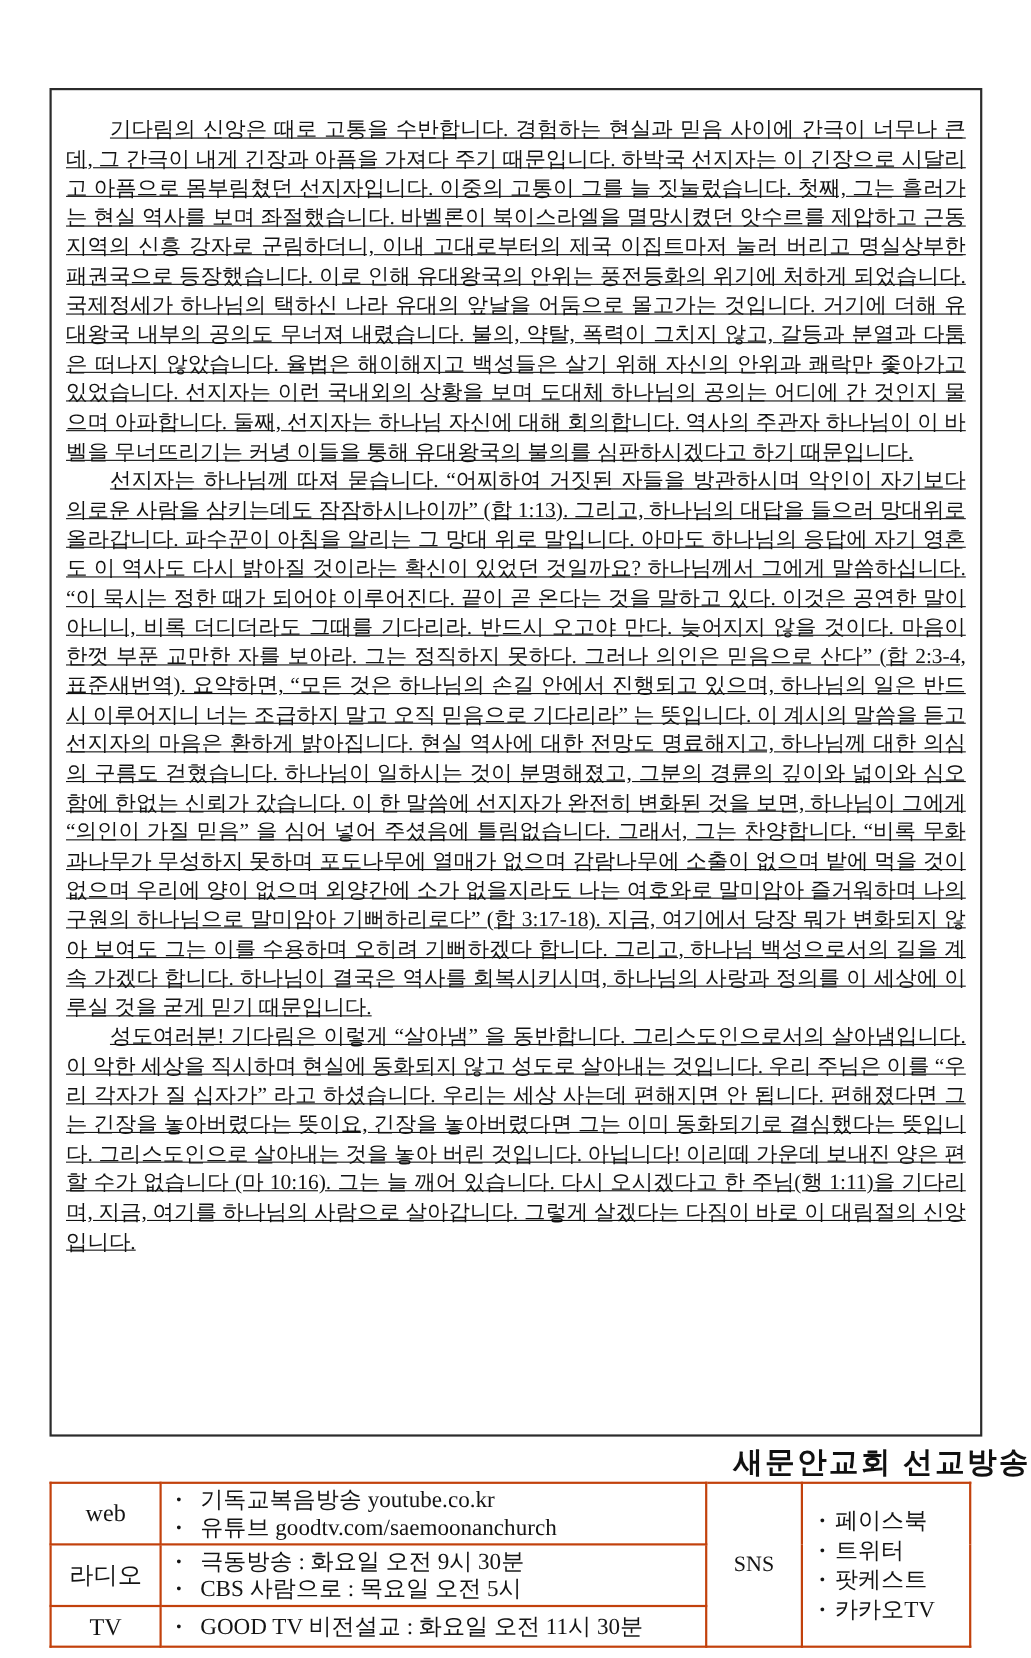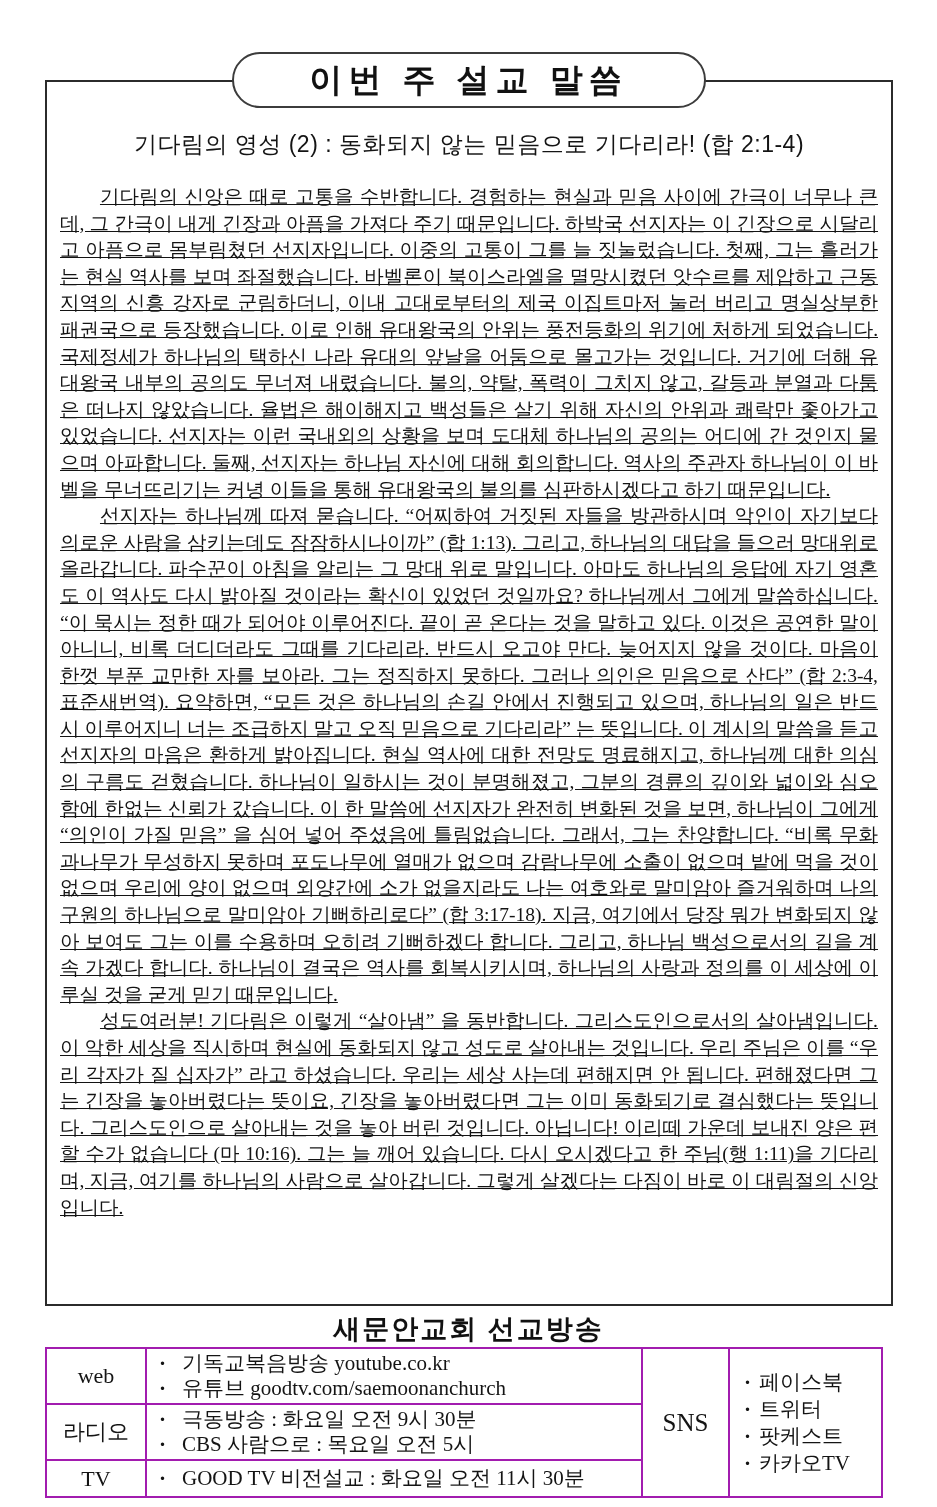--- a/index.html
+++ b/index.html
@@ -73,47 +73,47 @@
     margin: 0;
     text-indent: 2.05em;
   }
 
   
   .broadcast-title {
     position: absolute;
     left: 0;
     top: 1311px;
     width: 100%;
-    text-align: center;
+    text-align: right;
     font-family: "Liberation Sans", "DejaVu Sans", sans-serif;
     font-weight: bold;
     font-size: 27px;
     letter-spacing: 2px;
     color: #111;
   }
 
   table.broadcast {
     position: absolute;
     left: 45px;
     top: 1347px;
     width: 836px;
     border-collapse: collapse;
     table-layout: fixed;
     font-size: 21px;
     color: #141414;
   }
   table.broadcast td {
-    border: 2px solid #a21caf;
+    border: 2px solid #c2410c;
     padding: 2px 0;
     vertical-align: middle;
     box-sizing: border-box;
   }
   td.col-label { width: 100px; text-align: center; font-size: 22px; }
   td.col-content { width: 496px; }
-  td.col-sns { width: 87px; text-align: center; font-size: 25px; }
+  td.col-sns { width: 87px; text-align: center; font-size: 20px; }
   td.col-social { width: 153px; }
   tr.row-tall { height: 50px; }
   tr.row-short { height: 37px; }
 
   .bc-line {
     display: flex;
     align-items: baseline;
     line-height: 25px;
     white-space: nowrap;
     overflow: hidden;
@@ -125,26 +125,22 @@
     font-weight: bold;
   }
   .social-list .bc-line::before { margin: 0 8px 0 14px; }
   .social-list .bc-line { line-height: 27px; }
 </style>
 </head>
 <body>
 
 <div class="page">
 
-  <div class="title-pill">
-    <span class="title-text">이번 주 설교 말씀</span>
-  </div>
 
   <div class="main-box">
-    <div class="subtitle">기다림의 영성 (2) : 동화되지 않는 믿음으로 기다리라! (합 2:1-4)</div>
     <div class="article">
       <p>기다림의 신앙은 때로 고통을 수반합니다. 경험하는 현실과 믿음 사이에 간극이 너무나 큰데, 그 간극이 내게 긴장과 아픔을 가져다 주기 때문입니다. 하박국 선지자는 이 긴장으로 시달리고 아픔으로 몸부림쳤던 선지자입니다. 이중의 고통이 그를 늘 짓눌렀습니다. 첫째, 그는 흘러가는 현실 역사를 보며 좌절했습니다. 바벨론이 북이스라엘을 멸망시켰던 앗수르를 제압하고 근동지역의 신흥 강자로 군림하더니, 이내 고대로부터의 제국 이집트마저 눌러 버리고 명실상부한 패권국으로 등장했습니다. 이로 인해 유대왕국의 안위는 풍전등화의 위기에 처하게 되었습니다. 국제정세가 하나님의 택하신 나라 유대의 앞날을 어둠으로 몰고가는 것입니다. 거기에 더해 유대왕국 내부의 공의도 무너져 내렸습니다. 불의, 약탈, 폭력이 그치지 않고, 갈등과 분열과 다툼은 떠나지 않았습니다. 율법은 해이해지고 백성들은 살기 위해 자신의 안위과 쾌락만 좇아가고 있었습니다. 선지자는 이런 국내외의 상황을 보며 도대체 하나님의 공의는 어디에 간 것인지 물으며 아파합니다. 둘째, 선지자는 하나님 자신에 대해 회의합니다. 역사의 주관자 하나님이 이 바벨을 무너뜨리기는 커녕 이들을 통해 유대왕국의 불의를 심판하시겠다고 하기 때문입니다.</p>
       <p>선지자는 하나님께 따져 묻습니다. “어찌하여 거짓된 자들을 방관하시며 악인이 자기보다 의로운 사람을 삼키는데도 잠잠하시나이까” (합 1:13). 그리고, 하나님의 대답을 들으러 망대위로 올라갑니다. 파수꾼이 아침을 알리는 그 망대 위로 말입니다. 아마도 하나님의 응답에 자기 영혼도 이 역사도 다시 밝아질 것이라는 확신이 있었던 것일까요? 하나님께서 그에게 말씀하십니다. “이 묵시는 정한 때가 되어야 이루어진다. 끝이 곧 온다는 것을 말하고 있다. 이것은 공연한 말이 아니니, 비록 더디더라도 그때를 기다리라. 반드시 오고야 만다. 늦어지지 않을 것이다. 마음이 한껏 부푼 교만한 자를 보아라. 그는 정직하지 못하다. 그러나 의인은 믿음으로 산다” (합 2:3-4, 표준새번역). 요약하면, “모든 것은 하나님의 손길 안에서 진행되고 있으며, 하나님의 일은 반드시 이루어지니 너는 조급하지 말고 오직 믿음으로 기다리라” 는 뜻입니다. 이 계시의 말씀을 듣고 선지자의 마음은 환하게 밝아집니다. 현실 역사에 대한 전망도 명료해지고, 하나님께 대한 의심의 구름도 걷혔습니다. 하나님이 일하시는 것이 분명해졌고, 그분의 경륜의 깊이와 넓이와 심오함에 한없는 신뢰가 갔습니다. 이 한 말씀에 선지자가 완전히 변화된 것을 보면, 하나님이 그에게 “의인이 가질 믿음” 을 심어 넣어 주셨음에 틀림없습니다. 그래서, 그는 찬양합니다. “비록 무화과나무가 무성하지 못하며 포도나무에 열매가 없으며 감람나무에 소출이 없으며 밭에 먹을 것이 없으며 우리에 양이 없으며 외양간에 소가 없을지라도 나는 여호와로 말미암아 즐거워하며 나의 구원의 하나님으로 말미암아 기뻐하리로다” (합 3:17-18). 지금, 여기에서 당장 뭐가 변화되지 않아 보여도 그는 이를 수용하며 오히려 기뻐하겠다 합니다. 그리고, 하나님 백성으로서의 길을 계속 가겠다 합니다. 하나님이 결국은 역사를 회복시키시며, 하나님의 사랑과 정의를 이 세상에 이루실 것을 굳게 믿기 때문입니다.</p>
       <p>성도여러분! 기다림은 이렇게 “살아냄” 을 동반합니다. 그리스도인으로서의 살아냄입니다. 이 악한 세상을 직시하며 현실에 동화되지 않고 성도로 살아내는 것입니다. 우리 주님은 이를 “우리 각자가 질 십자가” 라고 하셨습니다. 우리는 세상 사는데 편해지면 안 됩니다. 편해졌다면 그는 긴장을 놓아버렸다는 뜻이요, 긴장을 놓아버렸다면 그는 이미 동화되기로 결심했다는 뜻입니다. 그리스도인으로 살아내는 것을 놓아 버린 것입니다. 아닙니다! 이리떼 가운데 보내진 양은 편할 수가 없습니다 (마 10:16). 그는 늘 깨어 있습니다. 다시 오시겠다고 한 주님(행 1:11)을 기다리며, 지금, 여기를 하나님의 사람으로 살아갑니다. 그렇게 살겠다는 다짐이 바로 이 대림절의 신앙입니다.</p>
     </div>
   </div>
 
   <div class="broadcast-title">새문안교회 선교방송</div>
 
   <table class="broadcast">

